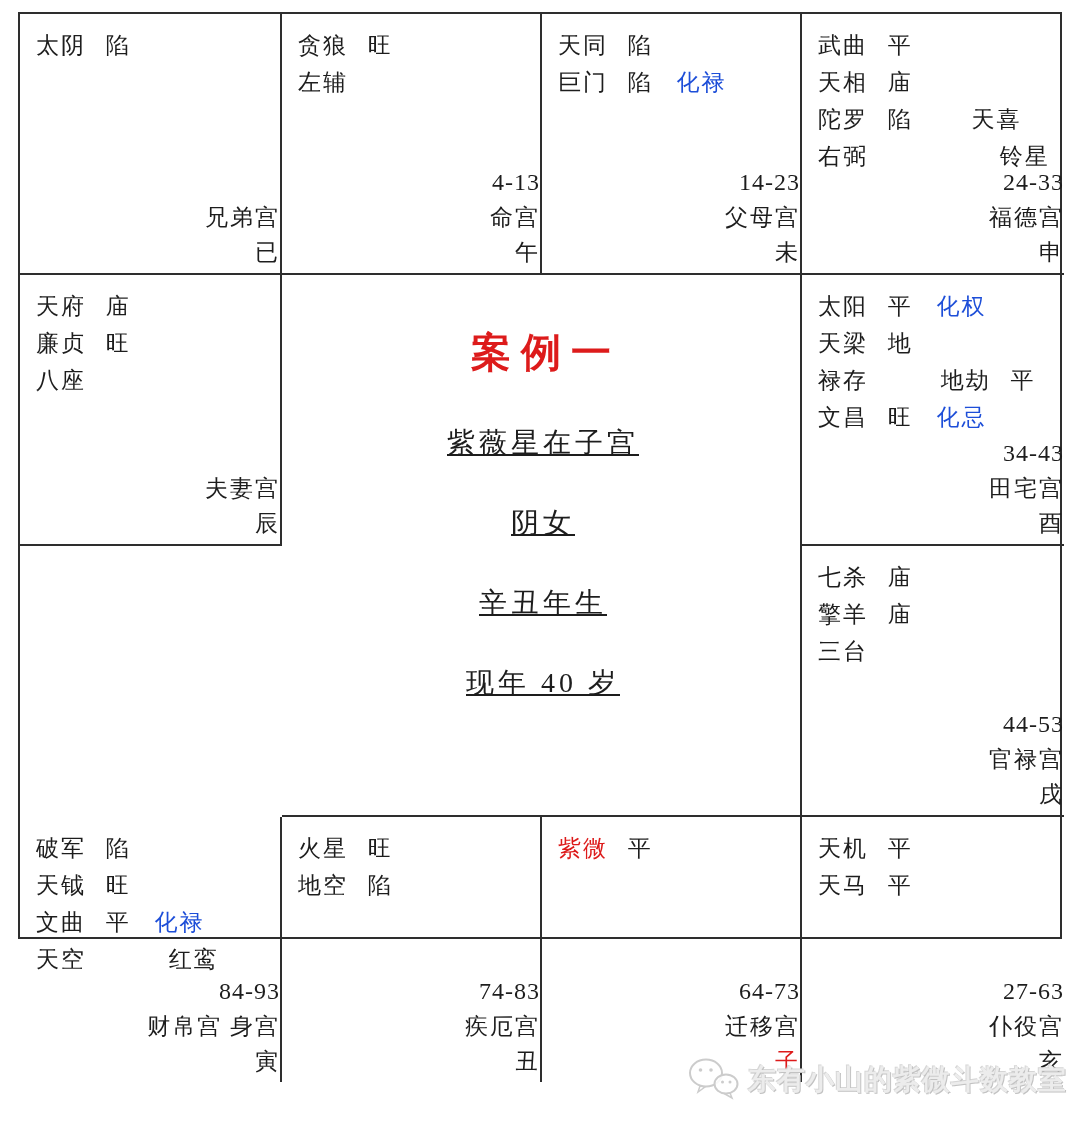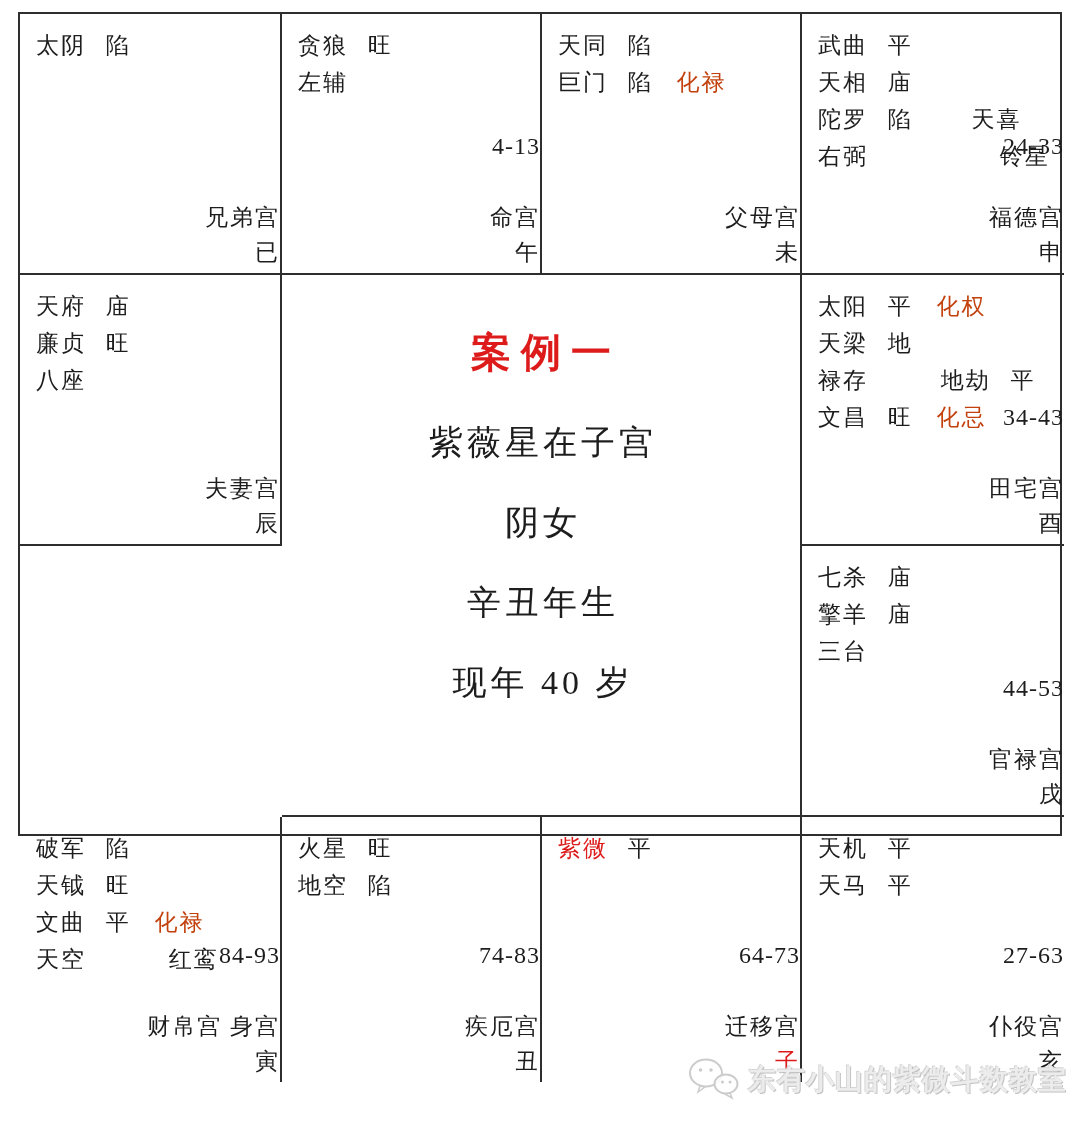--- a/index.html
+++ b/index.html
@@ -2,57 +2,57 @@
 <html><head>
 <meta charset="utf-8">
 <style>
   html,body{margin:0;padding:0;}
   body{
     width:1080px;height:1135px;background:#ffffff;position:relative;
     font-family:"Liberation Serif","DejaVu Serif",serif;color:#1d1d1d;
     overflow:hidden;
   }
   .board{
-    position:absolute;left:18px;top:12px;width:1044px;height:824px;
+    position:absolute;left:18px;top:12px;width:1044px;height:927px;
     display:grid;box-sizing:border-box;
     grid-template-columns:262px 260px 260px 262px;
     grid-template-rows:261px 271px 271px 265px;
     border:2px solid #2e2e2e;
   }
   .cell{position:relative;box-sizing:border-box;overflow:hidden;}
   .br{border-right:2px solid #2e2e2e;}
   .bb{border-bottom:2px solid #2e2e2e;}
   .c-si{grid-area:1/1;} .c-wu{grid-area:1/2;} .c-wei{grid-area:1/3;} .c-shen{grid-area:1/4;}
   .c-chen{grid-area:2/1;} .c-center{grid-area:2/2/4/4;} .c-you{grid-area:2/4;}
   .c-mao{grid-area:3/1;} .c-xu{grid-area:3/4;}
   .c-yin{grid-area:4/1;} .c-chou{grid-area:4/2;} .c-zi{grid-area:4/3;} .c-hai{grid-area:4/4;}
 
   .stars{padding:13px 0 0 16px;font-size:23px;}
   .sl{height:37px;line-height:37px;white-space:nowrap;}
   .sn{letter-spacing:2px;display:inline-block;min-width:50px;}
   .ss{margin-left:14px;letter-spacing:2px;}
-  .sm{margin-left:18px;letter-spacing:2px;color:#c2410c;}
+  .sm{margin-left:18px;letter-spacing:2px;color:#1d4ed8;}
   .sx{letter-spacing:2px;}
   .g-tianxi{margin-left:53px;}
   .g-lingxing{margin-left:126px;}
   .g-dijie{margin-left:67px;}
   .g-hongluan{margin-left:77px;}
   .red{color:#dd1b1b;}
 
   .bottom{position:absolute;left:13px;right:0;bottom:3px;text-align:right;font-size:23px;}
   .range{height:36px;line-height:36px;font-size:24px;letter-spacing:1px;}
-  .palace{height:36px;line-height:36px;letter-spacing:2px;margin-top:36px;}
+  .palace{height:36px;line-height:36px;letter-spacing:2px;}
   .branch{height:34px;line-height:34px;letter-spacing:2px;}
 
   .c-center{display:flex;flex-direction:column;align-items:center;}
   .ctitle{
     margin-top:58px;font-size:40px;line-height:46px;font-weight:bold;
     color:#dd1b1b;letter-spacing:10px;text-indent:10px;font-family:Liberation Mono, monospace;
   }
-  .cline{margin:47px 0 0;font-size:34px;line-height:33px;letter-spacing:4px;text-indent:4px;}
+  .cline{margin:47px 0 0;font-size:28px;line-height:33px;letter-spacing:4px;text-indent:4px;text-decoration:underline;}
 
   .watermark{
     position:absolute;left:686px;top:1056px;z-index:5;
     display:flex;align-items:center;white-space:nowrap;
   }
   .wm-icon{margin-right:6px;}
   .wm-text{
     font-size:28px;line-height:48px;font-weight:bold;letter-spacing:1px;
     color:#ececec;text-shadow:1px 1px 0 #c2c2c2,-1px -1px 0 #d6d6d6;
   }
@@ -98,20 +98,21 @@
         <span class="sn">天同</span>
         <span class="ss">陷</span>
       </div>
       <div class="sl">
         <span class="sn">巨门</span>
         <span class="ss">陷</span>
         <span class="sm">化禄</span>
       </div>
     </div>
     <div class="bottom">
+      <div class="range">14-23</div>
       <div class="palace">父母宫</div>
       <div class="branch">未</div>
     </div>
   </div>
 
   <div class="cell bb c-shen">
     <div class="stars">
       <div class="sl">
         <span class="sn">武曲</span>
         <span class="ss">平</span>

